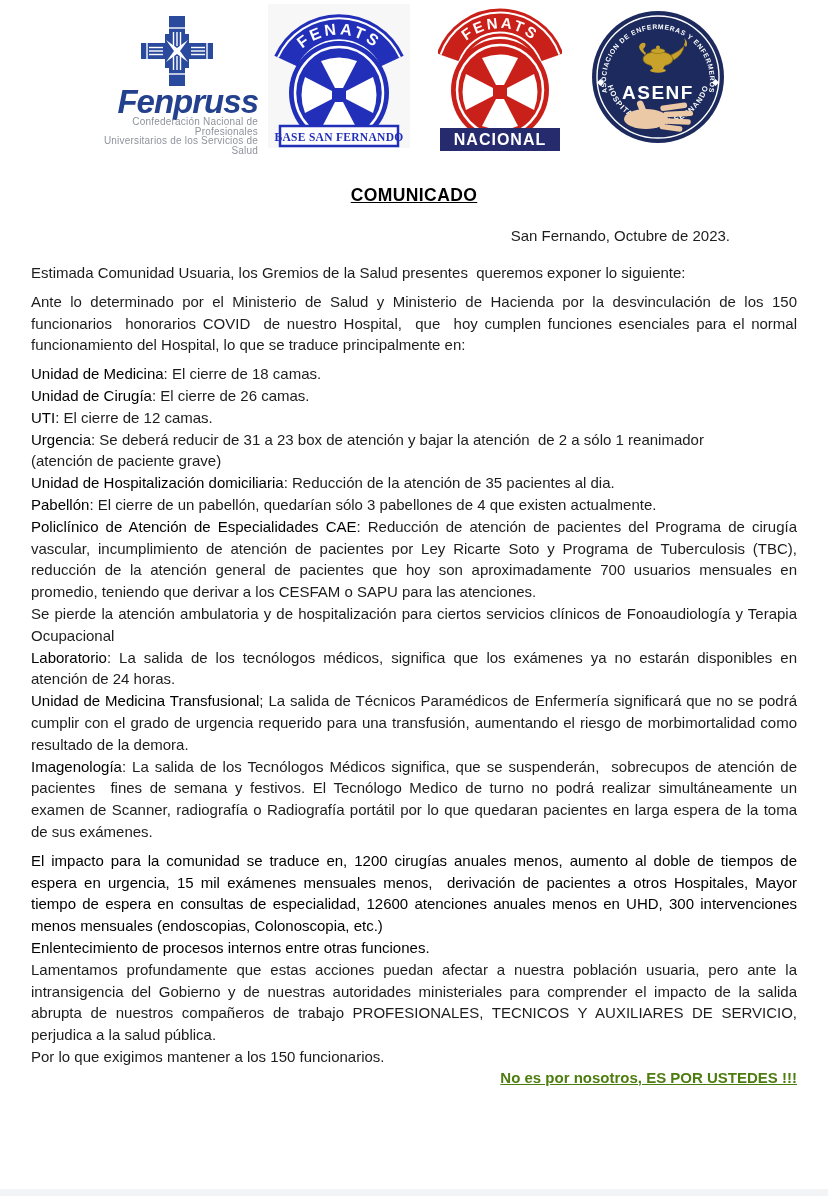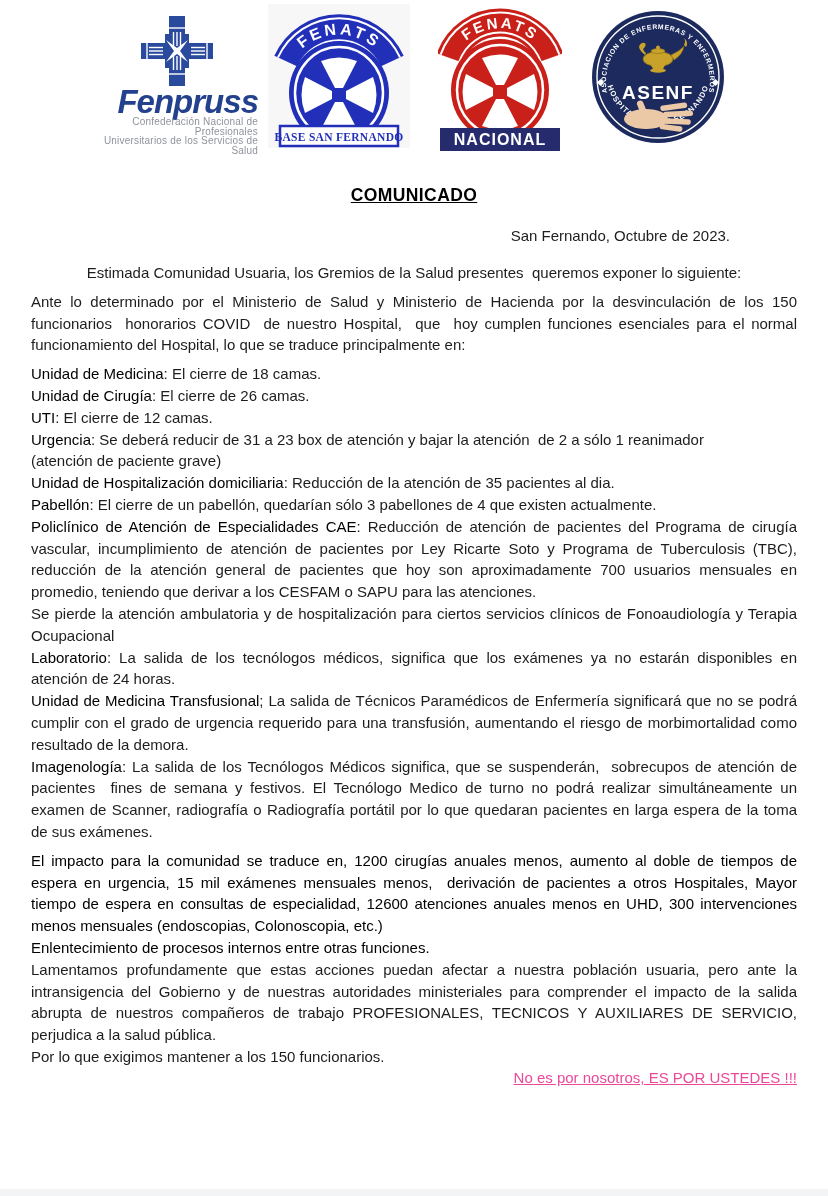--- a/index.html
+++ b/index.html
@@ -25,21 +25,21 @@
   .doc-title { text-align:center; font-size:17.5px; font-weight:bold;
                color:#000; text-decoration:underline; letter-spacing:.4px;
                margin:33px 0 0 0; }
   .date-line { text-align:right; padding-right:98px; font-size:15px;
                margin:21px 0 0 0; }
   .doc-body  { margin:18px 31px 0 31px; font-size:15px; line-height:21.8px; }
   .bp  { margin:0; }
   .bp.gap { margin-top:7px; }
   .b   { font-weight:normal; color:#000; }
   .slogan { margin:1px 31px 0 31px; text-align:right; font-size:15px;
-            font-weight:normal; color:#ec4899; text-decoration:underline; }
+            font-weight:bold; color:#4d7c0f; text-decoration:underline; }
   .bottom-strip { position:absolute; left:0; right:0; bottom:0; height:7px;
                   background:#f3f4f5; }
 </style>
 </head>
 <body>
 
 <div class="page">
 
   <header class="logos">
 
@@ -163,21 +163,21 @@
         </g>
       </svg>
     </div>
   </header>
 
   <h1 class="doc-title">COMUNICADO</h1>
 
   <p class="date-line">San Fernando, Octubre de 2023.</p>
 
   <main class="doc-body" id="doc-body">
-      <p class="bp" style="text-align: center;"><span class="">Estimada Comunidad Usuaria, los Gremios de la Salud presentes&nbsp; queremos exponer lo siguiente:</span></p>
+      <p class="bp" style="text-align: left;"><span class="">Estimada Comunidad Usuaria, los Gremios de la Salud presentes&nbsp; queremos exponer lo siguiente:</span></p>
       <p class="bp gap" style="text-align: justify;"><span class="">Ante lo determinado por el Ministerio de Salud y Ministerio de Hacienda por la desvinculación de los 150 funcionarios&nbsp; honorarios COVID&nbsp; de nuestro Hospital,&nbsp; que&nbsp;  hoy cumplen funciones esenciales para el normal funcionamiento del Hospital, lo que se traduce principalmente en:</span></p>
       <p class="bp gap"><span class="b">Unidad de Medicina</span><span class="">: El cierre de 18 camas.</span></p>
       <p class="bp"><span class="b">Unidad de Cirugía</span><span class="">: El cierre de 26 camas.</span></p>
       <p class="bp"><span class="b">UTI</span><span class="">: El cierre de 12 camas.</span></p>
       <p class="bp"><span class="b">Urgencia</span><span class="">: Se deberá reducir de 31 a 23 box de atención y bajar la atención&nbsp; de 2 a sólo 1 reanimador</span></p>
       <p class="bp"><span class="">(atención de paciente grave)</span></p>
       <p class="bp"><span class="b">Unidad de Hospitalización domiciliaria</span><span class="">: Reducción de la atención de 35 pacientes al dia.</span></p>
       <p class="bp"><span class="b">Pabellón</span><span class="">: El cierre de un pabellón, quedarían sólo 3 pabellones de 4 que existen actualmente.</span></p>
       <p class="bp" style="text-align: justify;"><span class="b">Policlínico de Atención de Especialidades CAE</span><span class="">: Reducción de atención de pacientes del Programa de cirugía vascular, incumplimiento de atención de pacientes por Ley Ricarte Soto y Programa de Tuberculosis (TBC), reducción de la atención general de pacientes que hoy son aproximadamente 700 usuarios mensuales en promedio, teniendo que derivar a los CESFAM o SAPU para las atenciones.</span></p>
       <p class="bp" style="text-align: justify;"><span class="">Se pierde la atención ambulatoria y de hospitalización para ciertos servicios clínicos de Fonoaudiología y Terapia Ocupacional</span></p>

